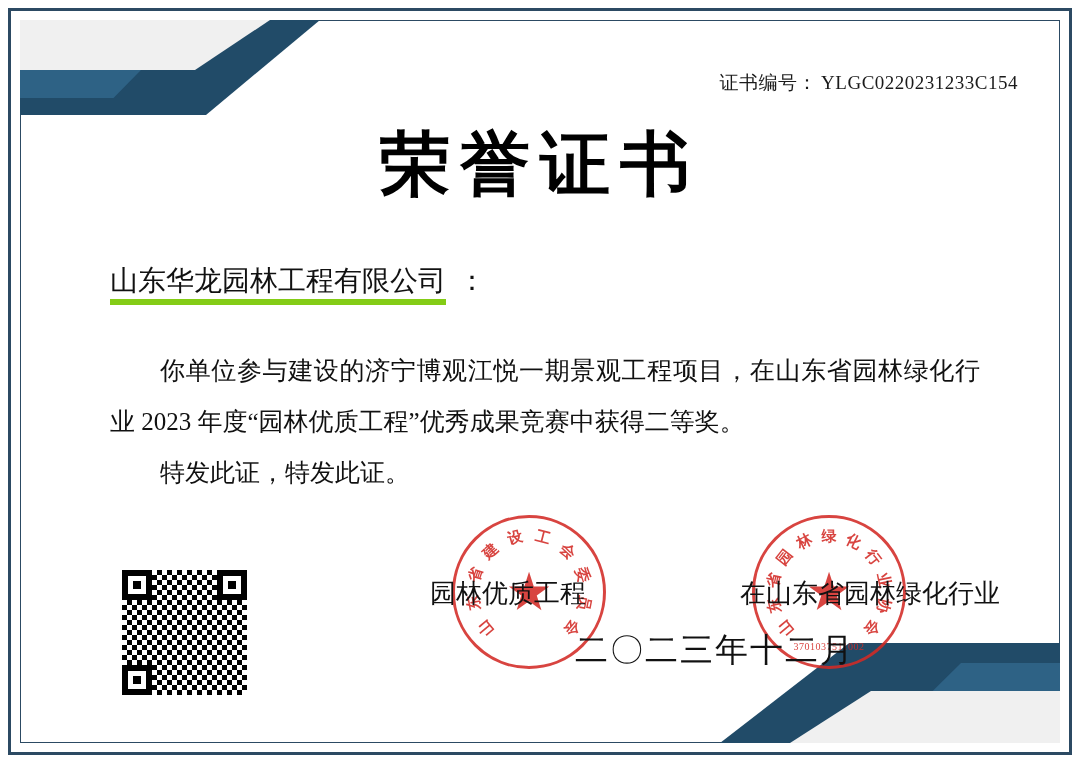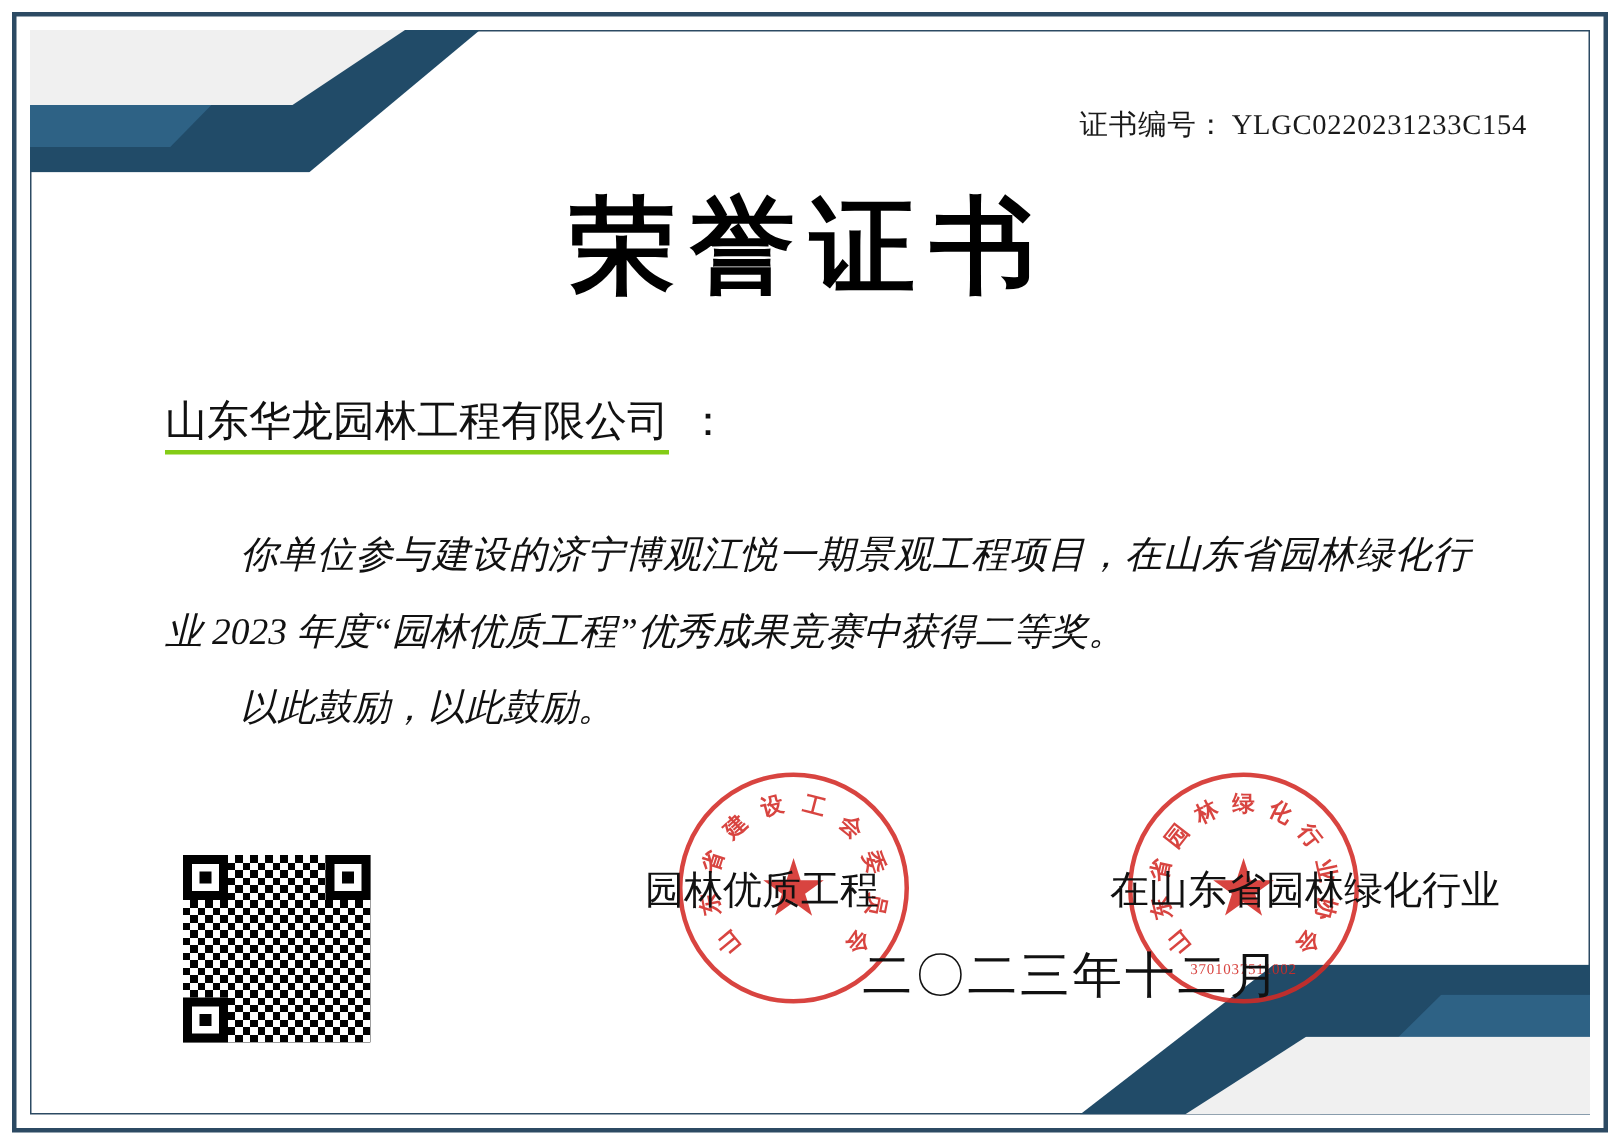--- a/index.html
+++ b/index.html
@@ -131,42 +131,41 @@
   
   .recipient {
     position: absolute;
     left: 110px;
     top: 262px;
     font-size: 28px;
     color: #111;
     white-space: nowrap;
   }
   .recipient .name {
-    border-bottom: 3px solid #84cc16;
+    border-bottom: 6px solid #84cc16;
     padding-bottom: 3px;
   }
   .recipient .colon {
     margin-left: 12px;
   }
 
   
   .body-text {
     position: absolute;
     left: 110px;
     top: 345px;
     width: 870px;
     font-size: 25px;
     line-height: 51px;
     color: #111;
     text-align: justify;
   }
   .body-text p {
     margin: 0;
     text-indent: 2em;
-    font-style: italic;
   }
 
   
   .qr {
     position: absolute;
     left: 122px;
     top: 570px;
     width: 125px;
     height: 125px;
     background-image:
@@ -293,21 +292,21 @@
   </div>
 
   <div class="title">荣誉证书</div>
 
   <div class="recipient">
     <span class="name">山东华龙园林工程有限公司</span><span class="colon">：</span>
   </div>
 
   <div class="body-text">
     <p>你单位参与建设的济宁博观江悦一期景观工程项目，在山东省园林绿化行业 2023 年度“园林优质工程”优秀成果竞赛中获得二等奖。</p>
-    <p>以此鼓励，以此鼓励。</p>
+    <p>特发此证，特发此证。</p>
   </div>
 
   <div class="qr">
     <div class="fp fp-tl"></div>
     <div class="fp fp-tr"></div>
     <div class="fp fp-bl"></div>
   </div>
 
   <div class="seal seal-1">
     <div class="ring-text">

